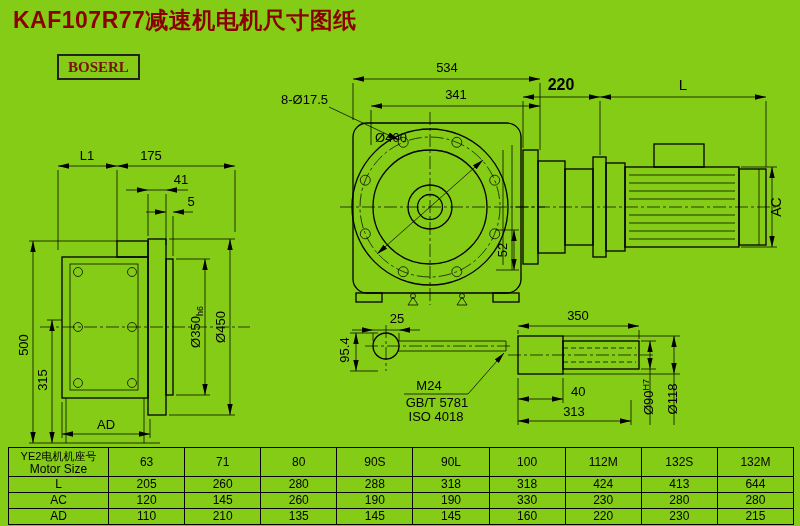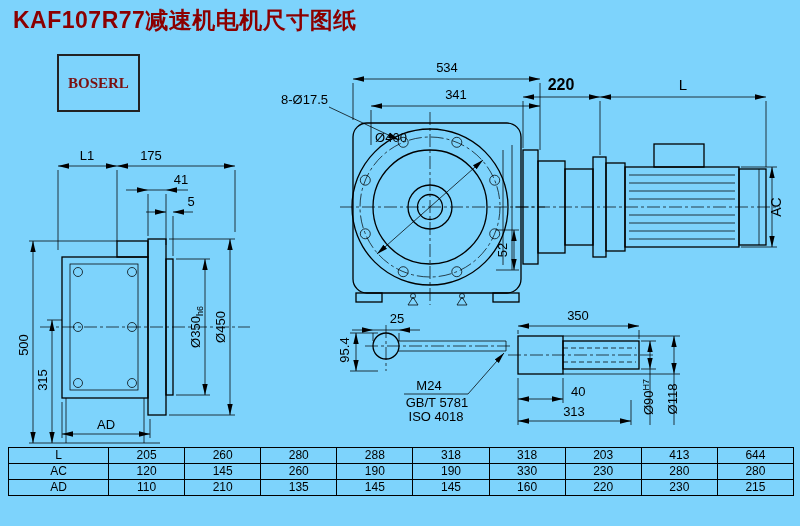--- a/index.html
+++ b/index.html
@@ -1,19 +1,19 @@
 <!DOCTYPE html>
 <html><head>
 <meta charset="utf-8">
 <style>
   * { margin:0; padding:0; box-sizing:border-box; }
   html,body { width:800px; height:526px; background:#fff; font-family:"Liberation Sans", sans-serif; overflow:hidden; }
-  .sheet { position:absolute; inset:0; width:800px; height:526px; background:#7dd3fc; }
+  .sheet { position:absolute; inset:0; width:800px; height:526px; background:#84cc16; }
   .title { position:absolute; left:13px; top:5px; font-size:23px; font-weight:bold; color:#8b0000; letter-spacing:.5px; }
-  .brand { position:absolute; left:57px; top:54px; border:2px solid #222; padding:16px 9px; font-family:"Liberation Serif", serif; font-weight:bold; font-size:15px; line-height:22px; color:#7a1010; }
+  .brand { position:absolute; left:57px; top:54px; border:2px solid #222; padding:0 9px; font-family:"Liberation Serif", serif; font-weight:bold; font-size:15px; line-height:22px; color:#7a1010; }
   svg.draw { position:absolute; left:0; top:0; }
   .out  { fill:none; stroke:#000; stroke-width:1.3; }
   .thin { fill:none; stroke:#000; stroke-width:.75; }
   .dim  { fill:none; stroke:#000; stroke-width:.75; }
   .arr2 { marker-start:url(#arr); marker-end:url(#arr); }
   .arrE { marker-end:url(#arr); }
   .cl   { fill:none; stroke:#000; stroke-width:.7; stroke-dasharray:13 3 3 3; }
   .hid  { stroke-dasharray:5 3; }
   text  { font-family:"Liberation Sans", sans-serif; font-size:13px; fill:#000; }
   .t-mid{ text-anchor:middle; }
@@ -238,29 +238,44 @@
           <line class="thin" x1="563" y1="374" x2="680" y2="374"></line>
         <line class="dim arr2" x1="674" y1="336" x2="674" y2="374"></line>
           <line class="thin" x1="674" y1="374" x2="674" y2="425"></line>
         <text class="t-mid" transform="rotate(-90 677 399)" x="677" y="399">Ø118</text>
       </g>
     </g>
   </svg>
 
   <table class="size">
     <tbody>
+      <tr class="hdr">
+        <th class="c0">
+          <span class="cn">YE2电机机座号</span>
+          <span class="en">Motor Size</span>
+        </th>
+        <th>63</th>
+        <th>71</th>
+        <th>80</th>
+        <th>90S</th>
+        <th>90L</th>
+        <th>100</th>
+        <th>112M</th>
+        <th>132S</th>
+        <th>132M</th>
+      </tr>
       <tr>
         <td class="c0">L</td>
         <td>205</td>
         <td>260</td>
         <td>280</td>
         <td>288</td>
         <td>318</td>
         <td>318</td>
-        <td>203</td>
+        <td>424</td>
         <td>413</td>
         <td>644</td>
       </tr>
       <tr>
         <td class="c0">AC</td>
         <td>120</td>
         <td>145</td>
         <td>260</td>
         <td>190</td>
         <td>190</td>

